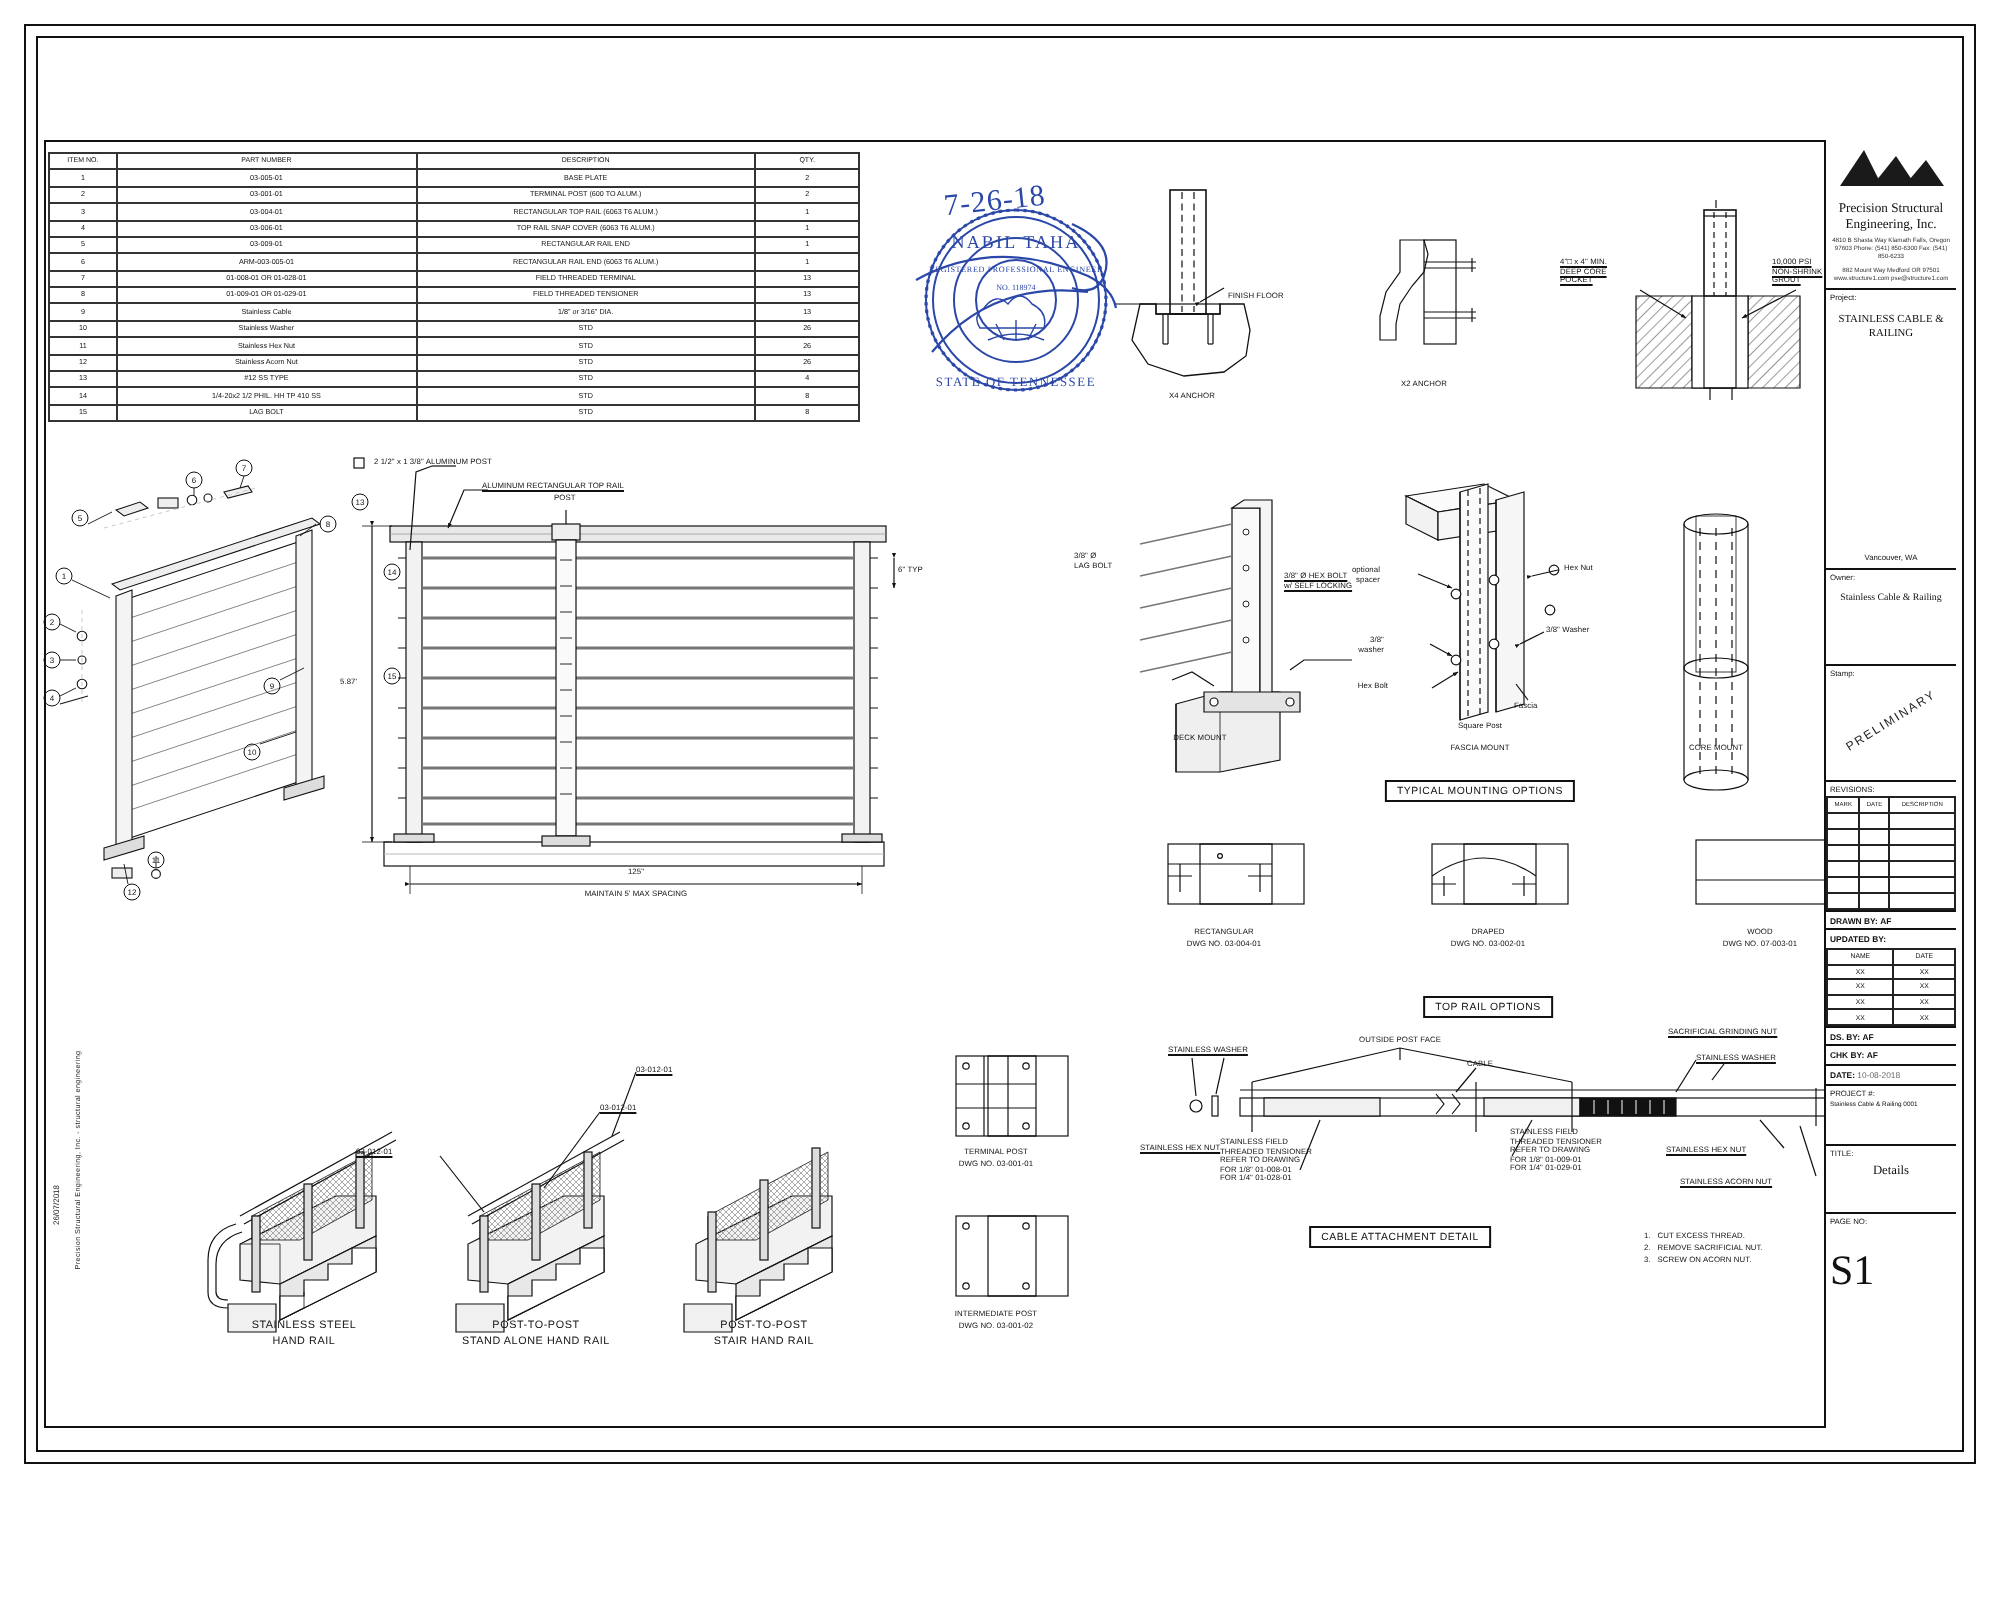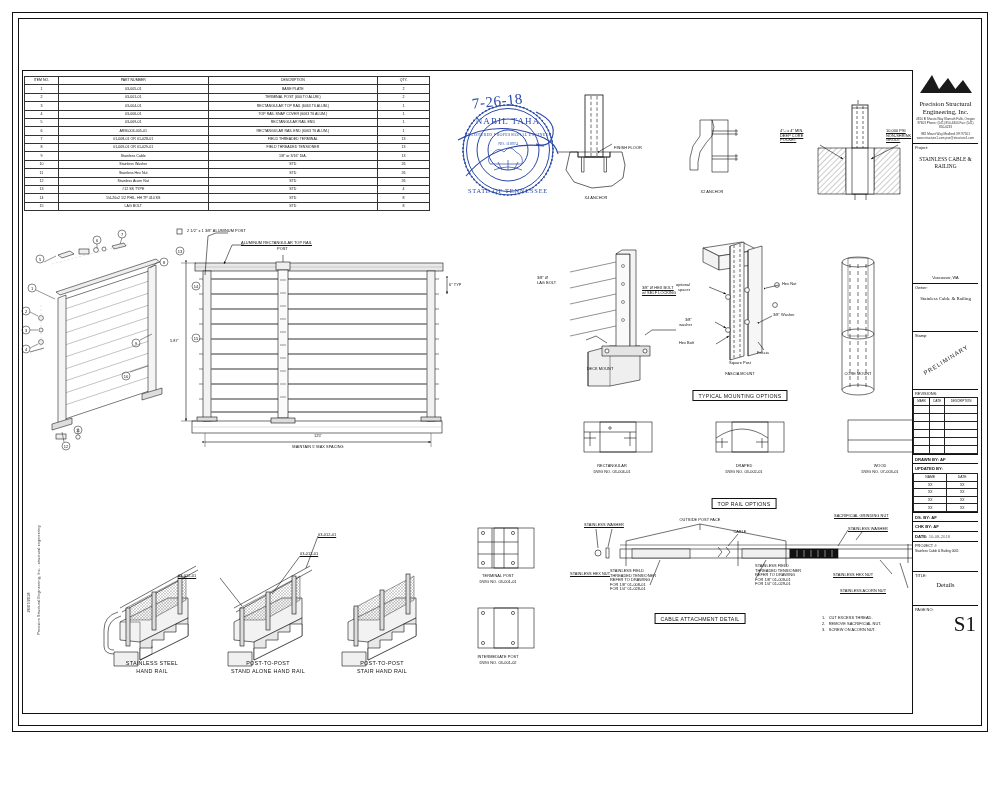--- a/index.html
+++ b/index.html
@@ -166,21 +166,21 @@
     border: 0.6px solid #222; height: 7.6px; text-align: center; font-weight: normal;
   }
   .kv { font-size: 4.2px; padding: 1.8px 2px; }
   .kv b { font-weight: bold; }
   .tb-title-v {
     font-family: "Liberation Serif", serif;
     font-size: 6.4px; text-align: center; margin-top: 3px; margin-bottom: 2px;
   }
   .tb-page {
     font-family: "Liberation Serif", serif;
-    font-size: 21px; text-align: right; line-height: 24px; margin-top: 0;
+    font-size: 21px; text-align: left; line-height: 24px; margin-top: 10px;
   }
   .tb-projnum { font-size: 3.2px; line-height: 4.2px; padding-top: 1px; }
   
   .stamp {
     position: absolute; left: 452px; top: 92px;
     width: 112px; height: 108px;
   }
   .stampdate {
     position: absolute; left: 472px; top: 93px;
     font-family: "Liberation Serif", serif;

